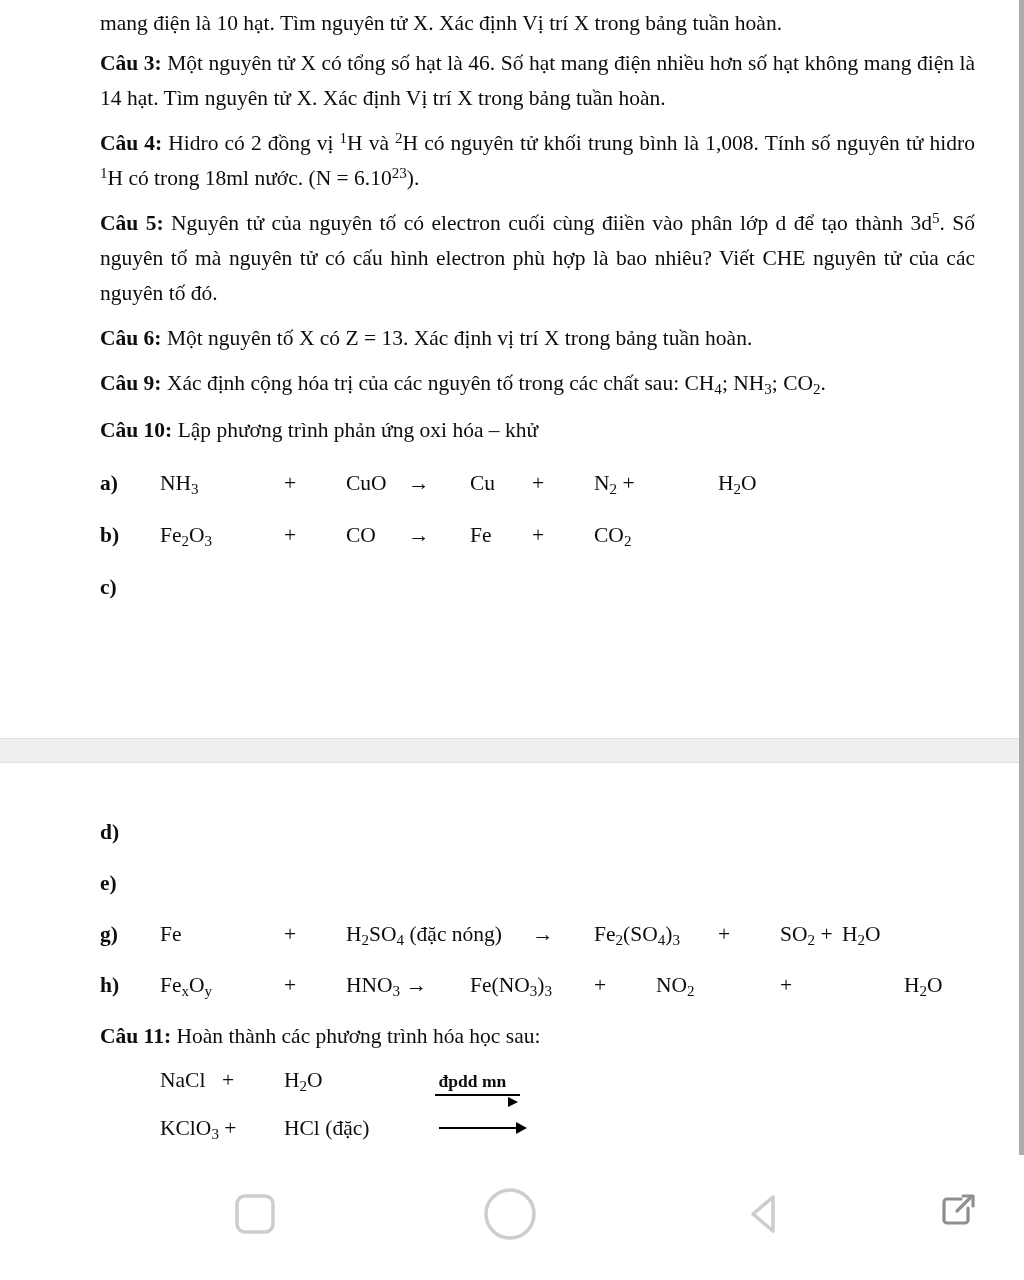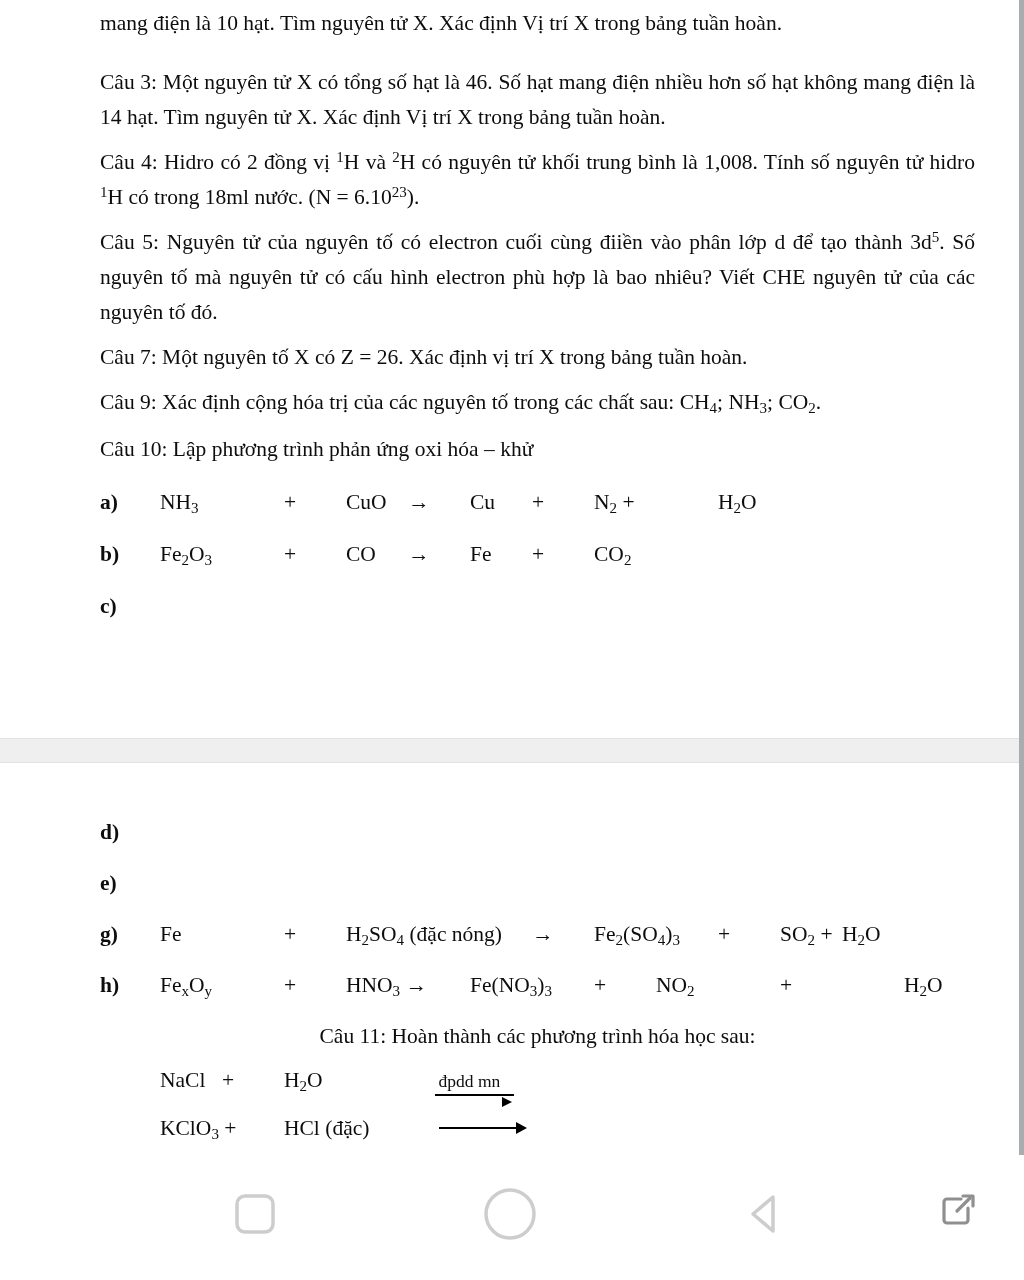--- a/index.html
+++ b/index.html
@@ -7,41 +7,41 @@
   body{font-family:"Liberation Serif","DejaVu Serif",serif;color:#0d0d0d;overflow:hidden}
   .screen{position:relative;width:1024px;height:1280px;background:#fff;overflow:hidden}
 
   
   .page1{padding:6px 49px 0 100px}
   .page2{position:absolute;top:763px;left:0;right:0;padding:52px 49px 0 100px}
   .page-gap{position:absolute;top:738px;left:0;width:100%;height:25px;background:#efefef;
             border-top:1px solid #e2e2e2;border-bottom:1px solid #e2e2e2}
 
   p.q{font-size:21.5px;line-height:35px;text-align:justify;margin:0 0 10px 0}
-  p.cont{margin-bottom:24px}
-  p.q b{font-weight:normal}
+  p.cont{margin-bottom:5px}
+  p.q b{font-weight:bold}
   p.q9{margin-bottom:12px}
   p.q10{margin-bottom:18px}
-  p.q11{margin-bottom:4px;text-align:center}
+  p.q11{margin-bottom:4px;text-align:left}
   sub{font-size:0.70em;vertical-align:-0.25em;line-height:0}
   sup{font-size:0.70em;vertical-align:0.45em;line-height:0}
 
   
   .eq-row{display:flex;font-size:21.5px;line-height:35px;margin-bottom:17px}
   .eq-row.p2{margin-bottom:16px}
   .eq-section{margin-top:8px}
   .eq-label{width:60px;flex:0 0 60px;font-weight:bold}
   .eq-formula{white-space:pre;tab-size:62px;-moz-tab-size:62px}
 
   
   .rx-row{font-size:21.5px;line-height:40px;margin:6px 0 8px 60px;white-space:nowrap}
   .rx-formula{white-space:pre;tab-size:62px;-moz-tab-size:62px}
   .rx-cond{display:inline-block;position:relative;margin-left:112px}
   .cond-text{display:inline-block;font-size:17.5px;line-height:22px;border-bottom:2px solid #000;
-             padding:0 14px 2px 4px;font-weight:normal}
+             padding:0 14px 2px 4px;font-weight:bold}
   .rx-cond .head{position:absolute;right:2px;bottom:-7px;width:0;height:0;
              border-left:10px solid #000;border-top:5px solid transparent;border-bottom:5px solid transparent}
   .long-arrow{display:inline-block;position:relative;width:86px;height:2px;background:#000;
              margin-left:70px;vertical-align:6px}
   .long-arrow .head{position:absolute;right:-2px;top:-5px;width:0;height:0;
              border-left:11px solid #000;border-top:6px solid transparent;border-bottom:6px solid transparent}
 
   
   .scrollbar{position:absolute;top:0;right:0;width:5px;height:1160px;background:#aaadb0}
 
@@ -61,22 +61,22 @@
 
   <div class="page1">
     <p class="q cont">mang điện là 10 hạt. Tìm nguyên tử X. Xác định Vị trí X trong bảng tuần hoàn.</p>
 
     <p class="q"><b>Câu 3:</b><span> Một nguyên tử X có tổng số hạt là 46. Số hạt mang điện nhiều hơn số hạt không mang điện là 14 hạt. Tìm nguyên tử X. Xác định Vị trí X trong bảng tuần hoàn.</span></p>
 
     <p class="q"><b>Câu 4:</b><span> Hidro có 2 đồng vị <sup>1</sup>H và <sup>2</sup>H có nguyên tử khối trung bình là 1,008. Tính số nguyên tử hidro <sup>1</sup>H có trong 18ml nước. (N = 6.10<sup>23</sup>).</span></p>
 
     <p class="q"><b>Câu 5:</b><span> Nguyên tử của nguyên tố có electron cuối cùng điiền vào phân lớp d để tạo thành 3d<sup>5</sup>. Số nguyên tố mà nguyên tử có cấu hình electron phù hợp là bao nhiêu? Viết CHE nguyên tử của các nguyên tố đó.</span></p>
 
+    <p class="q"><b>Câu 6:</b><span>  Một nguyên tố X có Z = 13. Xác định vị trí X trong bảng tuần hoàn.</span></p>
 
-    <p class="q"><b>Câu 7:</b><span>  Một nguyên tố X có Z = 26. Xác định vị trí X trong bảng tuần hoàn.</span></p>
 
 
     <p class="q q9"><b>Câu 9:</b><span> Xác định cộng hóa trị của các nguyên tố trong các chất sau: CH<sub>4</sub>; NH<sub>3</sub>; CO<sub>2</sub>.</span></p>
 
     <p class="q q10"><b>Câu 10:</b><span> Lập phương trình phản ứng oxi hóa – khử</span></p>
 
     <div class="eq-section">
       <div class="eq-row">
         <span class="eq-label">a)</span>
           <span class="eq-formula">NH<sub>3</sub>		+	CuO	→	Cu	+	N<sub>2</sub> +		H<sub>2</sub>O</span>

